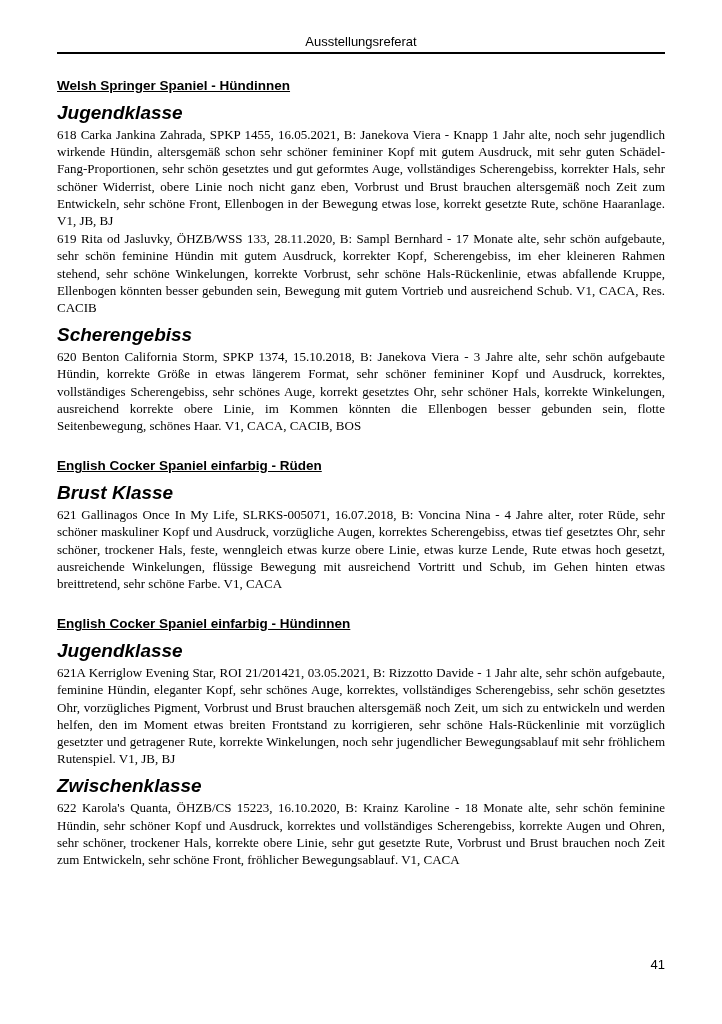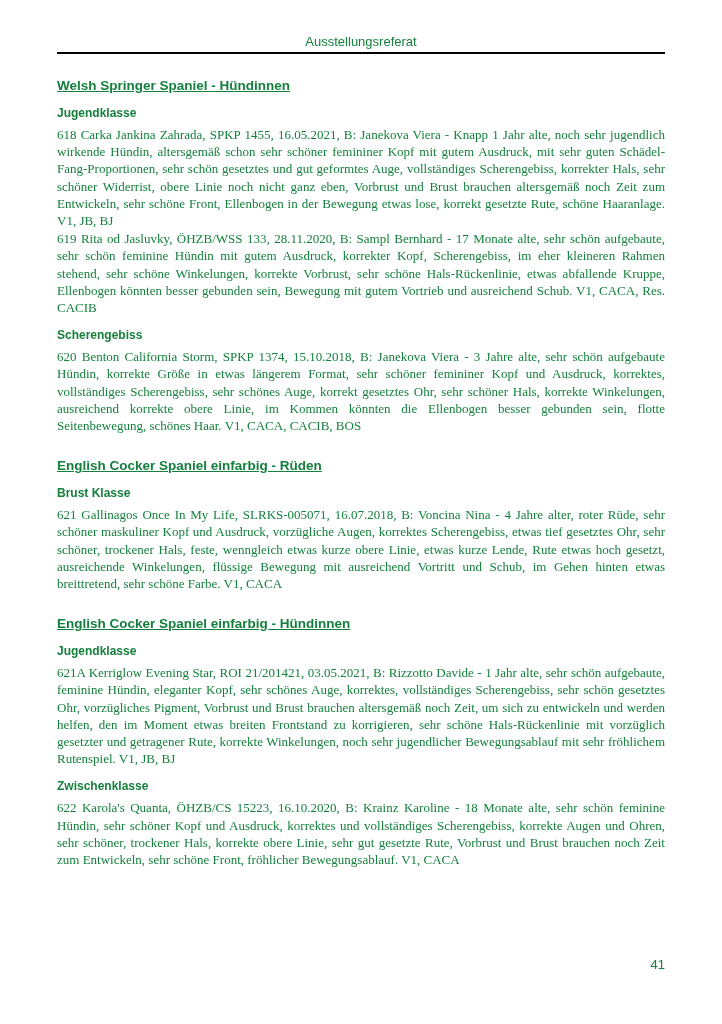--- a/index.html
+++ b/index.html
@@ -7,21 +7,21 @@
     padding: 0;
     background: #ffffff;
   }
   .page {
     position: relative;
     width: 722px;
     height: 1024px;
     box-sizing: border-box;
     padding: 34px 57px 0 57px;
     background: #ffffff;
-    color: #15803d;
+    color: #000000;
     font-family: "Liberation Sans", "DejaVu Sans", sans-serif;
     overflow: hidden;
   }
   .hdr-line {
     text-align: center;
     font-size: 13px;
     line-height: 16px;
   }
   .header-rule {
     border: none;
@@ -29,24 +29,25 @@
     margin: 2px 0 2px 0;
   }
   .breed {
     font-size: 13.5px;
     font-weight: bold;
     text-decoration: underline;
     margin: 24px 0 5px 0;
     line-height: 16px;
   }
   .klass {
-    font-size: 12px;
+    font-size: 19px;
     font-weight: bold;
     margin: 11px 0 5px 0;
     line-height: 16px;
+    font-style: italic;
   }
   .entry {
     font-size: 13px;
     line-height: 17.2px;
     text-align: justify;
     margin: 0 0 1px 0;
     hyphens: auto;
     font-family: Liberation Serif, serif;
     -webkit-hyphens: auto;
   }

